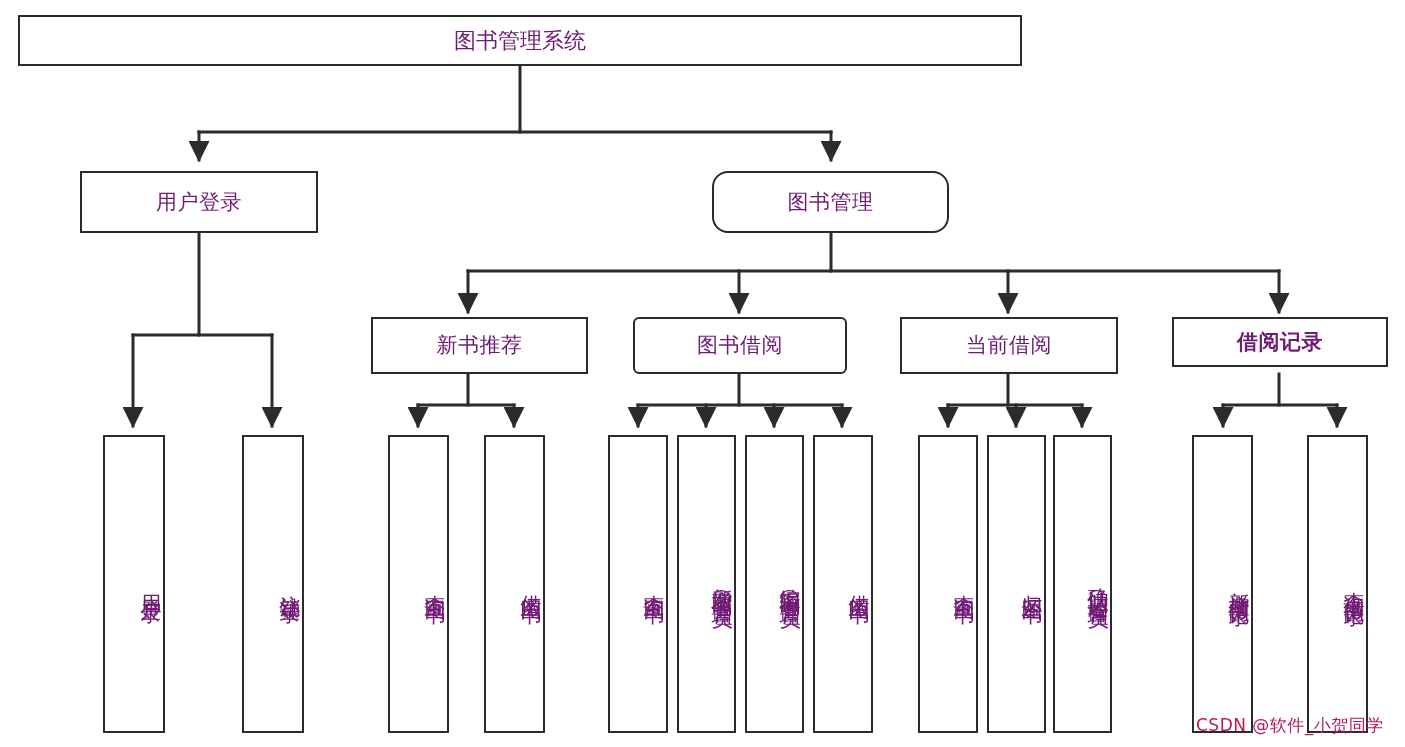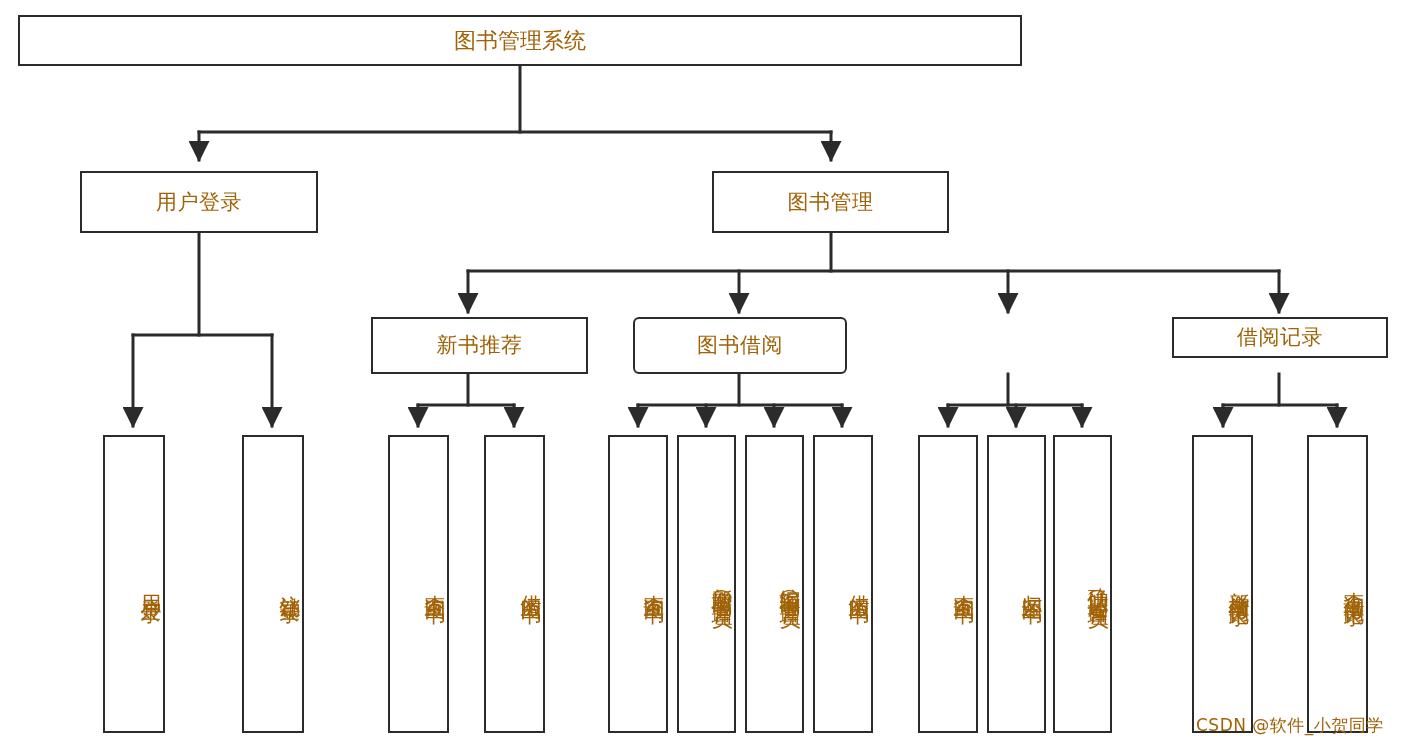--- a/index.html
+++ b/index.html
@@ -26,21 +26,21 @@
     pointer-events: none;
   }
   .node {
     position: absolute;
     box-sizing: border-box;
     background: #ffffff;
     border: 2.5px solid #2b2b2b;
     display: flex;
     align-items: center;
     justify-content: center;
-    color: #a16207;
+    color: #701a75;
     text-align: left;
     line-height: 1.18;
   }
   .node.h {
     font-size: 21px;
     letter-spacing: 0.5px;
   }
   .node.root {
     font-size: 22px;
   }
@@ -53,21 +53,21 @@
     align-items: flex-start;
     justify-content: center;
   }
   .node.v .vtext {
     writing-mode: vertical-rl;
     text-orientation: upright;
     display: block;
   }
   .watermark {
     position: absolute;
-    color: #a16207;
+    color: #be185d;
     font-size: 17px;
     letter-spacing: 0.5px;
     white-space: nowrap;
     user-select: none;
   }
 </style>
 </head>
 <body>
 
 <div id="stage">
@@ -118,25 +118,26 @@
       <path d="M 1279 374 L 1279 405"></path>
       <path d="M 1223 405 L 1337 405"></path>
       <path d="M 1223 405 L 1223 426" marker-end="url(#arrow)"></path>
       <path d="M 1337 405 L 1337 426" marker-end="url(#arrow)"></path>
     </g>
   </svg>
 
   <div class="node root" style="left:18px; top:15px; width:1004px; height:51px;">图书管理系统</div>
 
   <div class="node h" style="left:80px; top:171px; width:238px; height:62px;">用户登录</div>
-  <div class="node h" style="left:712px; top:171px; width:237px; height:62px;">图书管理</div>
+  <div class="node h" style="left:712px; top:171px; width:237px; height:62px;border-radius:16px;">图书管理</div>
 
   <div class="node h" style="left:361px; top:317px; width:217px; height:57px;margin-left:10px;">新书推荐</div>
   <div class="node h" style="left:633px; top:317px; width:214px; height:57px;border-radius:6px;">图书借阅</div>
-  <div class="node h" style="left:1172px; top:317px; width:216px; height:41px;">借阅记录</div>
+  <div class="node h" style="left:900px; top:317px; width:218px; height:57px;">当前借阅</div>
+  <div class="node h" style="left:1172px; top:317px; width:216px; height:50px;font-weight:bold;">借阅记录</div>
 
   <div class="node v" style="left:103px; top:435px; width:62px; height:298px;">
     <span class="vtext">用户登录</span>
   </div>
   <div class="node v" style="left:242px; top:435px; width:62px; height:298px;">
     <span class="vtext">注销登录</span>
   </div>
 
   <div class="node v" style="left:388px; top:435px; width:61px; height:298px;">
     <span class="vtext">查询图书</span>

